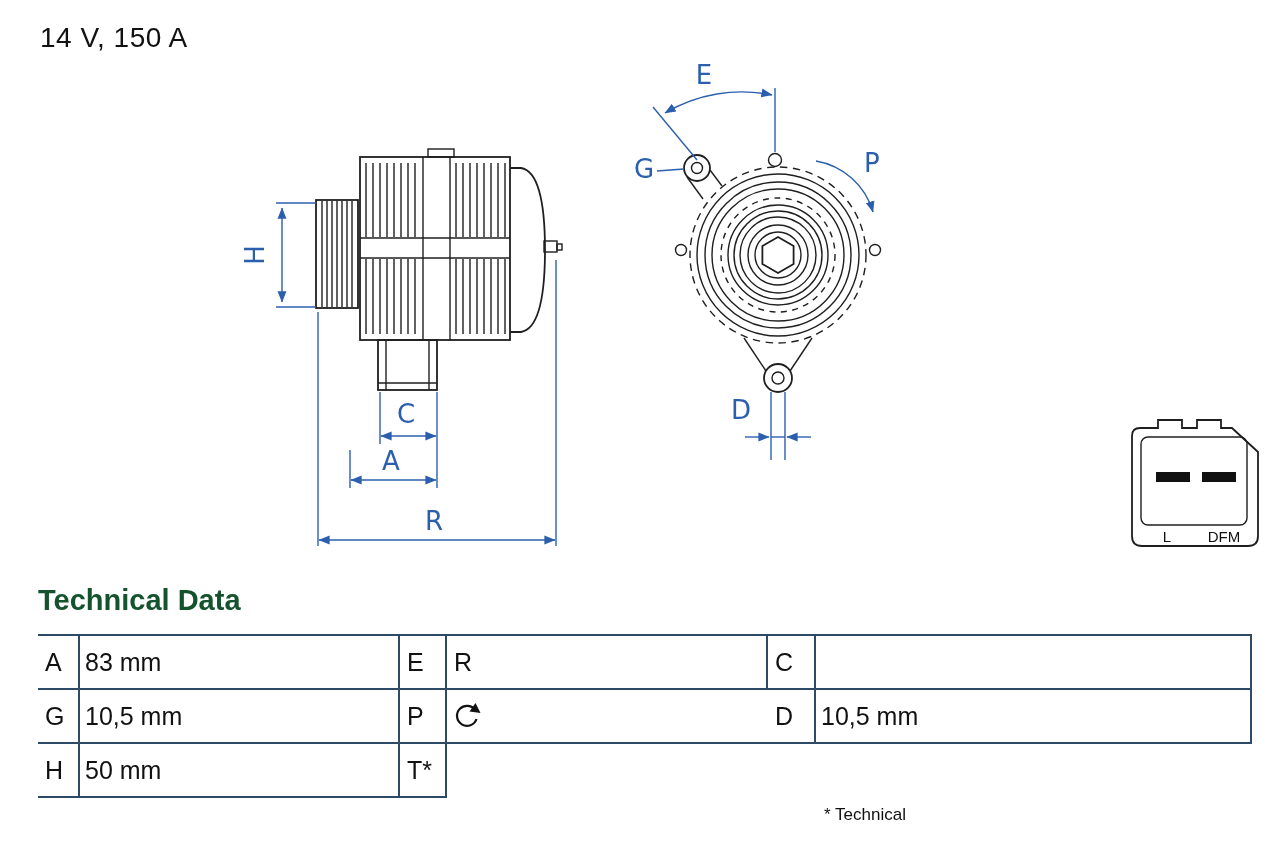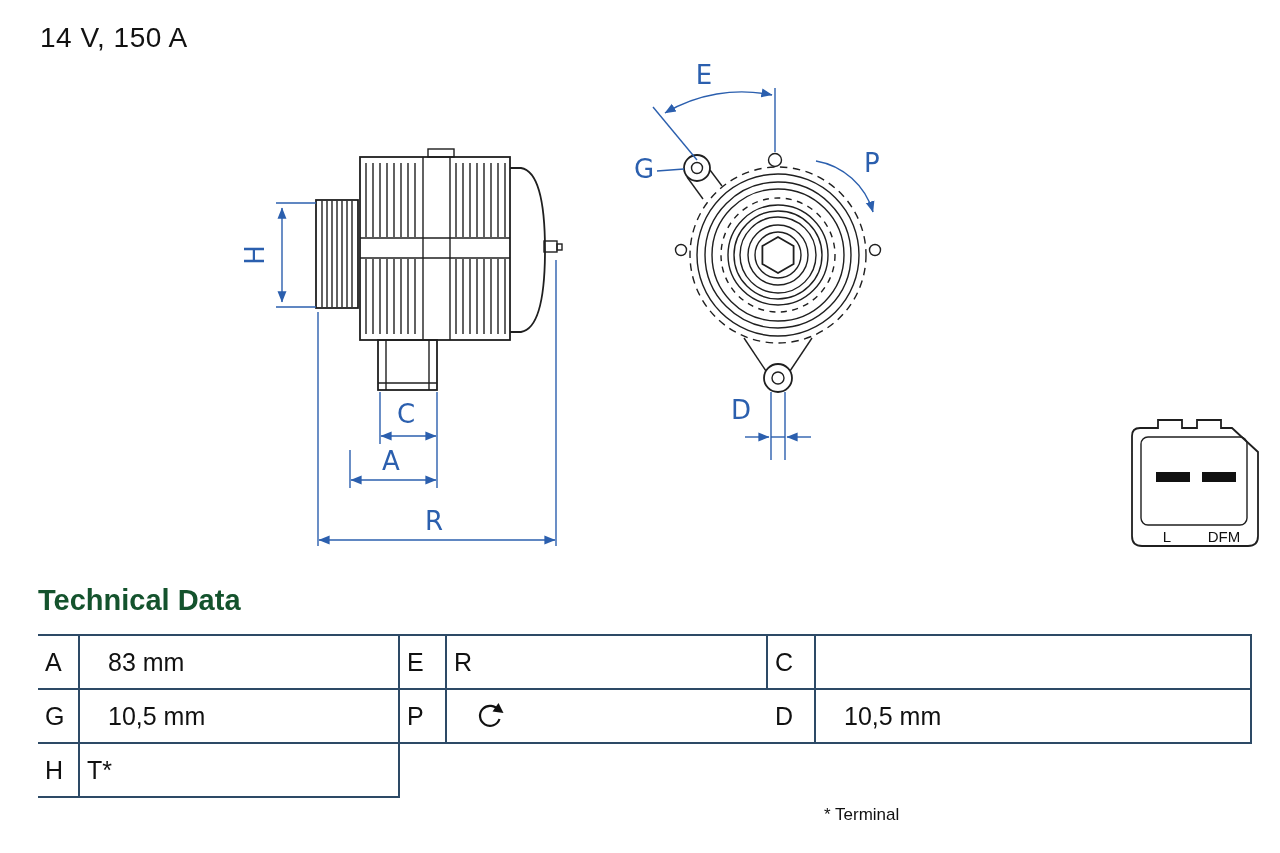--- a/index.html
+++ b/index.html
@@ -32,21 +32,21 @@
     grid-template-columns:42px 320px 47px 321px 48px 1fr;
     grid-auto-rows:54px;
     border-top:2px solid var(--line);
   }
   .tcell{
     display:flex;align-items:center;
     border-bottom:2px solid var(--line);
     font-size:25px;color:#111;
   }
   .tcell.key{padding-left:7px;}
-  .tcell.val{padding-left:28px;}
+  .tcell.val{padding-left:5px;}
   .tcell.bR{border-right:2px solid var(--line);}
   .footnote{margin-top:7px;margin-left:786px;font-size:17px;color:#111;}
   .rot-icon{display:inline-block;}
 </style>
 </head>
 <body>
 
 <div class="canvas">
 
   <div class="rating-title">14 V, 150 A</div>
@@ -231,19 +231,20 @@
       <div class="tcell val">
         <svg class="rot-icon" width="30" height="30" viewBox="0 0 30 30">
           <path d="M 23.5,9.5 A 10,10 0 1 0 24.5,18" fill="none" stroke="#111" stroke-width="2.2"></path>
           <polygon points="23.5,2 28.5,12 17.5,10.5" fill="#111"></polygon>
         </svg>
       </div>
 
       <div class="tcell key bR">D</div>
       <div class="tcell val bR">10,5 mm</div>
       <div class="tcell key bR">H</div>
+      <div class="tcell val bR">50 mm</div>
       <div class="tcell key bR">T*</div>
     </div>
 
-    <div class="footnote">* Terminal</div>
+    <div class="footnote">* Technical</div>
   </div>
 
 </div>
 
 </body></html>

